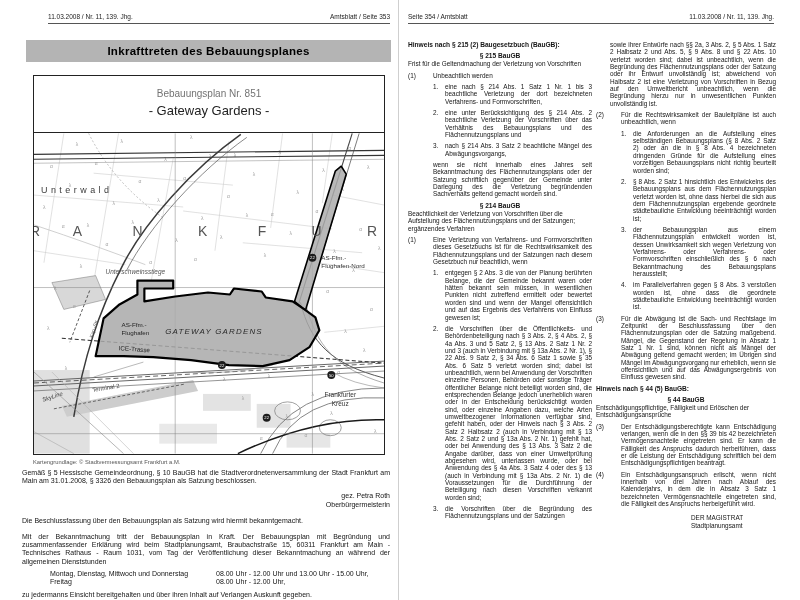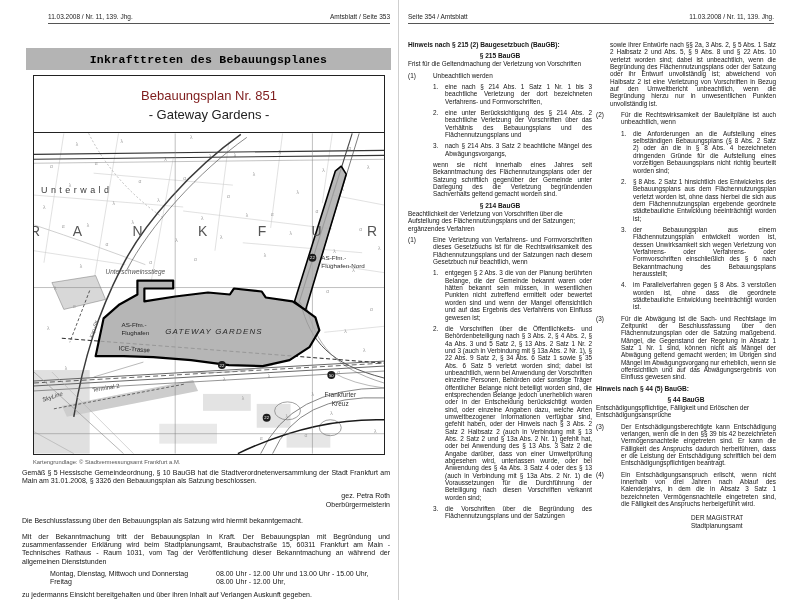--- a/index.html
+++ b/index.html
@@ -5,27 +5,27 @@
   html,body{margin:0;padding:0;width:800px;height:600px;background:#fff;overflow:hidden;
     font-family:"Liberation Sans",sans-serif;color:#111;}
   .abs{position:absolute;}
   #page-divider{left:398px;top:0;width:1px;height:600px;background:#cfcfcf;}
   
   .hdr{top:13px;display:flex;justify-content:space-between;align-items:flex-end;
     border-bottom:1px solid #555;padding-bottom:3px;font-size:6.5px;color:#222;}
   #hdr-left{left:48px;width:342px;}
   #hdr-right{left:408px;width:366px;}
   
-  #title-bar{left:26px;top:48px;width:365px;height:22px;background:#b4b4b4;
+  #title-bar{left:26px;top:40px;width:365px;height:22px;background:#b4b4b4;
     display:flex;align-items:center;justify-content:center;
-    font-weight:bold;font-size:11.5px;color:#000;letter-spacing:.3px;font-family:Liberation Mono, monospace;}
+    font-weight:bold;font-size:11.5px;color:#000;letter-spacing:.3px;}
   #map-box{left:33px;top:75px;width:352px;height:380px;border:1px solid #222;box-sizing:border-box;}
   #map-title-area{position:absolute;left:0;top:0;width:100%;height:57px;border-bottom:1px solid #222;
     box-sizing:border-box;text-align:center;}
-  #map-title{font-size:13px;margin-top:12px;color:#7f1d1d;}
+  #map-title{font-size:10px;margin-top:12px;color:#737373;}
   #map-subtitle{font-size:13px;margin-top:4px;color:#222;}
   #map-svg{position:absolute;left:0;top:57px;}
   #map-caption{left:33px;top:459px;font-size:5.8px;color:#555;}
   #left-text{left:22px;top:469px;width:368px;font-size:7px;line-height:8.2px;color:#151515;}
   .just{text-align:justify;}
   #signature{text-align:right;margin-top:7px;}
   #para-beschluss{margin-top:8px;}
   #para-bekanntmachung{margin-top:8px;}
   #hours{margin:4px 0 0 28px;display:grid;grid-template-columns:166px auto;}
   #para-einsicht{margin-top:5px;}

